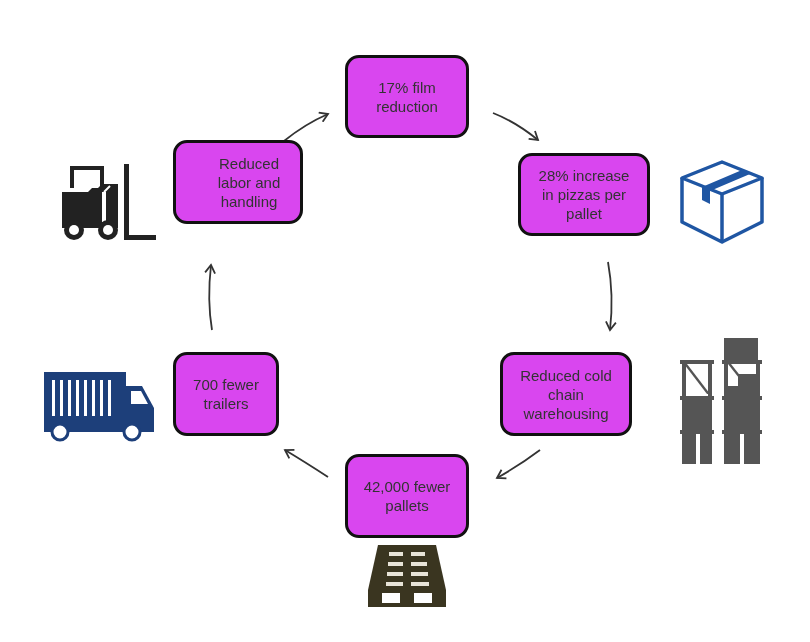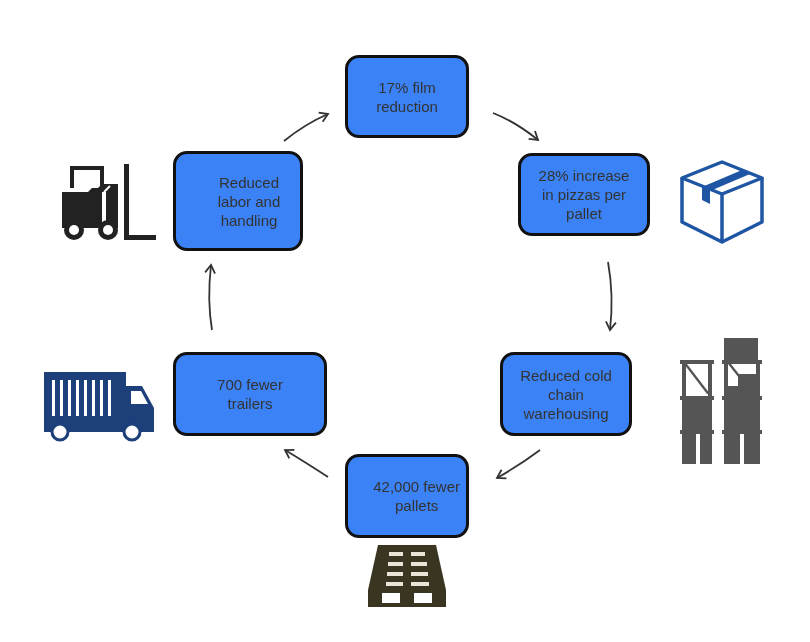--- a/index.html
+++ b/index.html
@@ -1,30 +1,30 @@
 <!DOCTYPE html>
 <html><head>
 <meta charset="utf-8">
 <style>
   html, body { margin: 0; padding: 0; background: #ffffff; }
   body { width: 810px; height: 642px; position: relative; overflow: hidden;
          font-family: "Liberation Sans", "DejaVu Sans", sans-serif; }
   .node {
     position: absolute; box-sizing: border-box;
-    border: 3px solid #111; border-radius: 14px; background: #3b82f6;
+    border: 3px solid #111; border-radius: 14px; background: #d946ef;
     display: flex; align-items: center; justify-content: center; text-align: center;
     color: #333; font-size: 15px; line-height: 19px; padding: 4px 6px;
   }
   .node span { white-space: pre-line; }
   #node-film { left: 345px; top: 55px; width: 124px; height: 83px; }
   #node-pizzas { left: 518px; top: 153px; width: 132px; height: 83px; }
   #node-cold { left: 500px; top: 352px; width: 132px; height: 84px; }
-  #node-pallets { left: 345px; top: 454px; width: 124px; height: 84px; justify-content: flex-end; }
-  #node-trailers { left: 173px; top: 352px; width: 154px; height: 84px; }
-  #node-labor { left: 173px; top: 151px; width: 130px; height: 100px; padding-left: 28px; }
+  #node-pallets { left: 345px; top: 454px; width: 124px; height: 84px; }
+  #node-trailers { left: 173px; top: 352px; width: 106px; height: 84px; }
+  #node-labor { left: 173px; top: 140px; width: 130px; height: 84px; padding-left: 28px; }
   svg.layer { position: absolute; left: 0; top: 0; }
   .icon { position: absolute; }
 </style>
 </head>
 <body>
 
 <svg class="layer" width="810" height="642">
   <defs>
     <marker id="ah" markerWidth="12" markerHeight="12" refX="9" refY="6" orient="auto" markerUnits="userSpaceOnUse">
       <path d="M1,1 L9,6 L1,11" fill="none" stroke="#333" stroke-width="1.8"></path>

